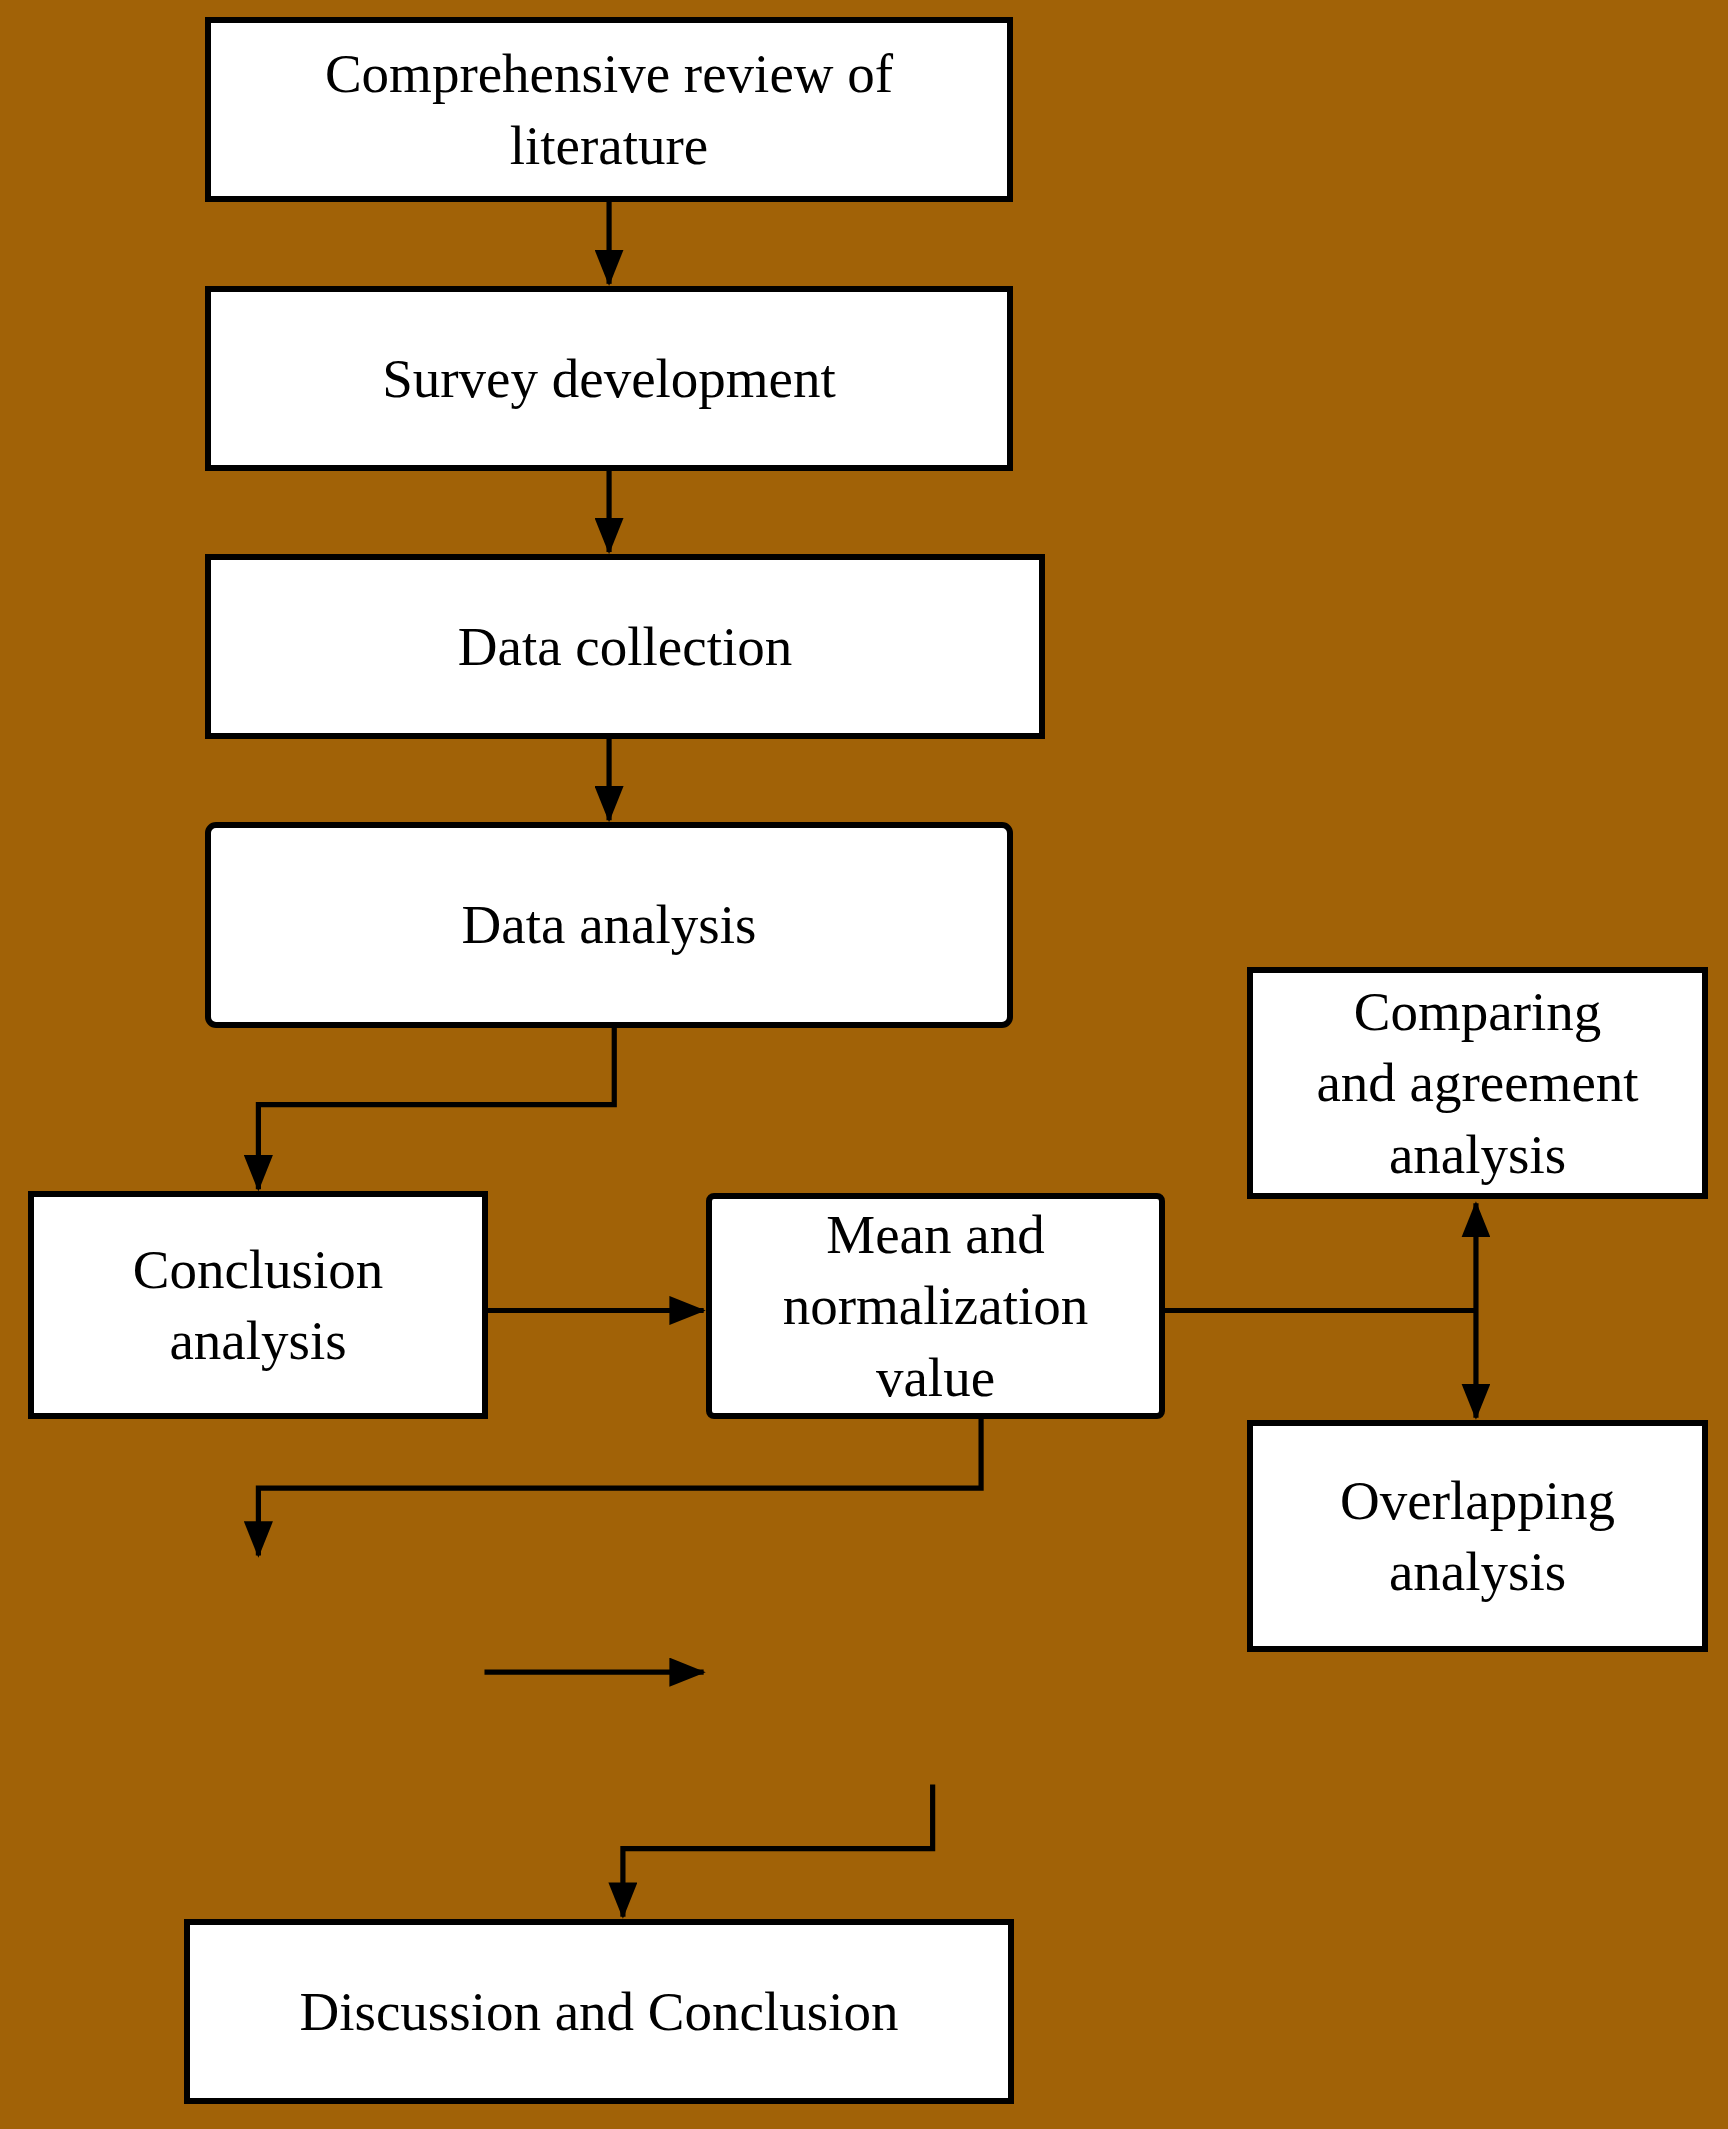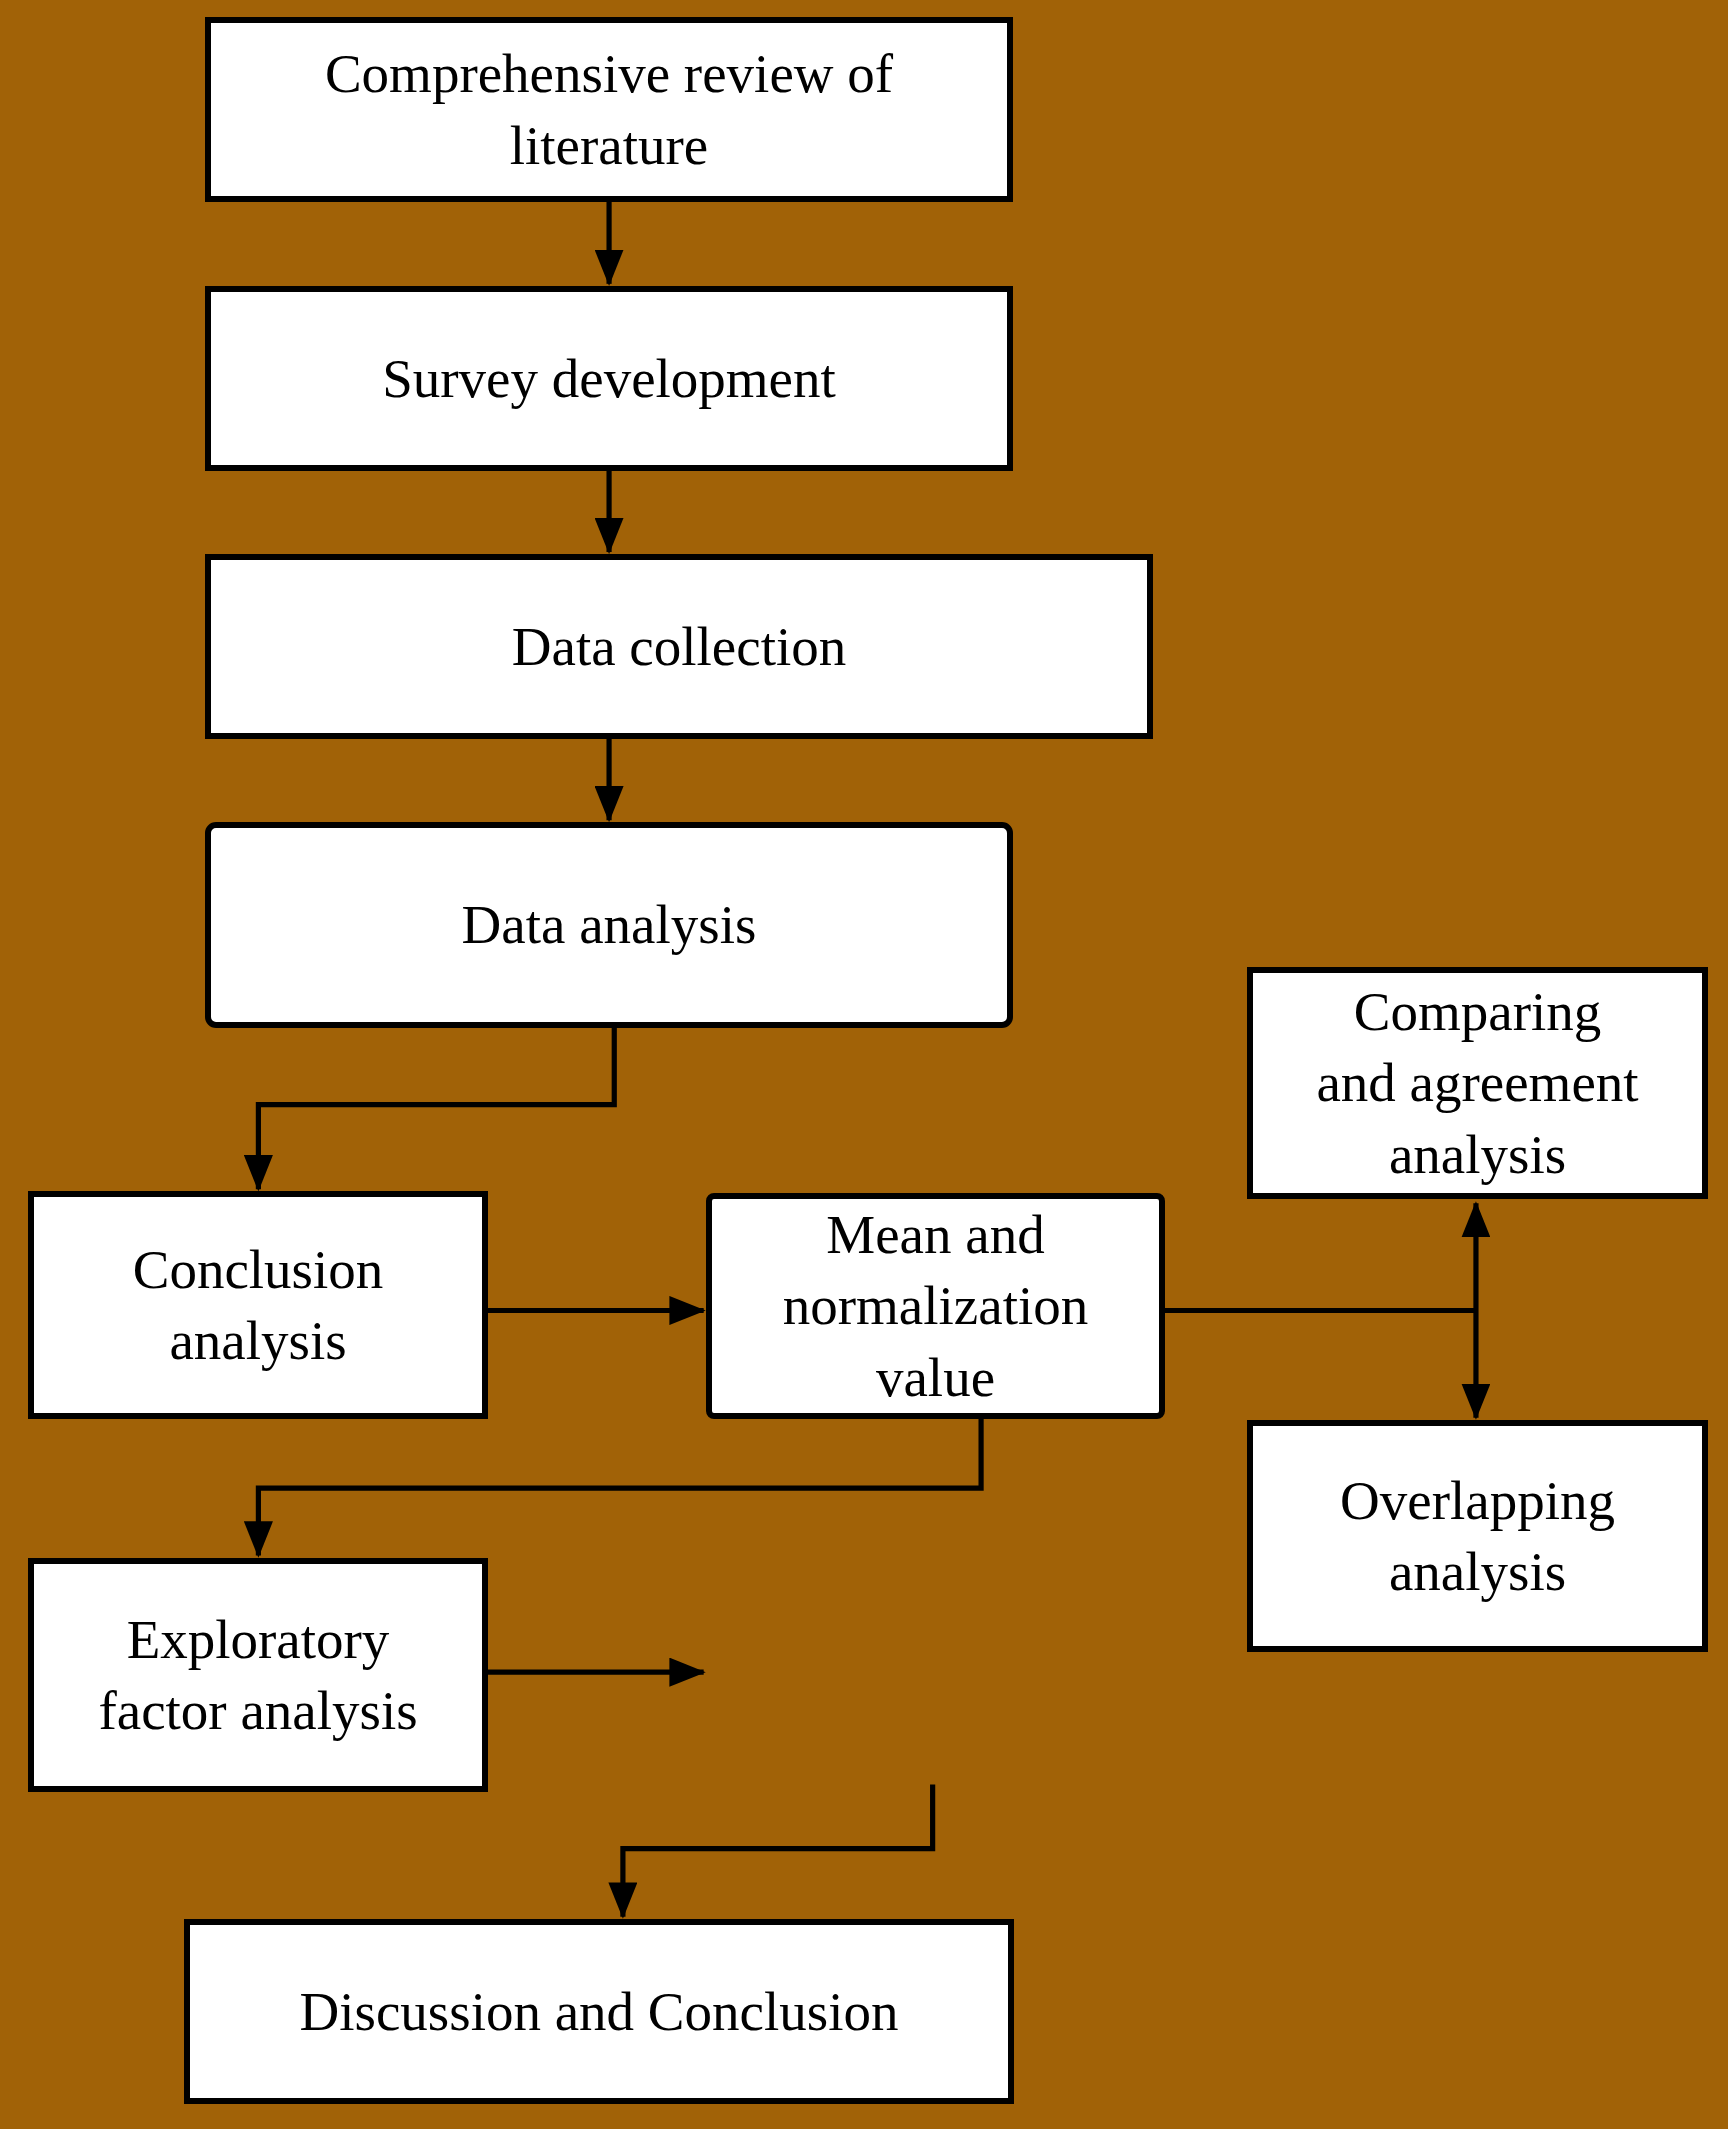--- a/index.html
+++ b/index.html
@@ -34,21 +34,21 @@
     z-index: 1;
   }
   #connectors path, #connectors polyline {
     stroke: #000000;
     stroke-width: 9;
     fill: none;
   }
   
   #n-review      { left: 205px;  top: 17.3px;   width: 808px; height: 185px; }
   #n-survey      { left: 205px;  top: 286px;  width: 808px; height: 185px; }
-  #n-collection  { left: 205px;  top: 554px;  width: 948px; height: 185px; }
+  #n-collection  { left: 205px;  top: 554px;  width: 840px; height: 185px; }
   #n-analysis    { left: 205px;  top: 822px; width: 808px; height: 206px; border-radius: 11px; }
   #n-reliability { left: 28px;   top: 1191px; width: 460px;  height: 228px; }
   #n-mean        { left: 706px; top: 1193px; width: 459px;  height: 226px; border-radius: 8px; }
   #n-comparing   { left: 1247px; top: 967px; width: 461px;  height: 232px; }
   #n-overlapping { left: 1247px; top: 1420px; width: 461px;  height: 232px; }
   #n-efa         { left: 28px;   top: 1558px; width: 460px;  height: 234px; }
   #n-fuzzy       { left: 706px; top: 1555px; width: 459px;  height: 234px; }
   #n-discussion  { left: 184px;  top: 1919px; width: 830px; height: 185px; }
 </style>
 </head>
@@ -107,24 +107,20 @@
     <span>Comparing
 and agreement
 analysis</span>
   </div>
 
   <div class="node" id="n-overlapping">
     <span>Overlapping
 analysis</span>
   </div>
 
-  <div class="node" id="n-efa">
-    <span>Exploratory
-factor analysis</span>
-  </div>
 
 
   <div class="node" id="n-discussion">
     <span>Discussion and Conclusion</span>
   </div>
 
 </div>
 
 
 </body></html>

